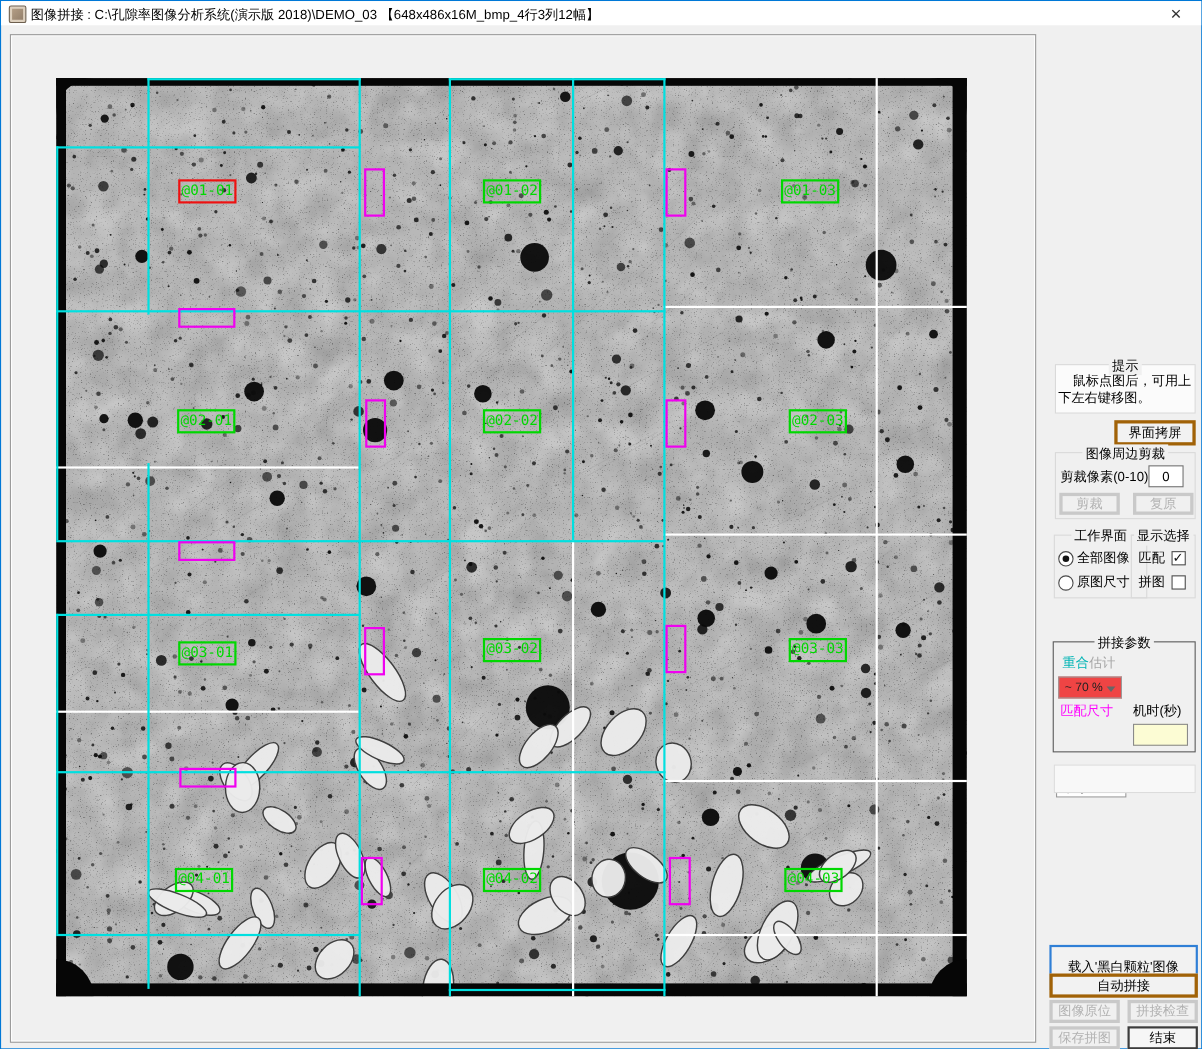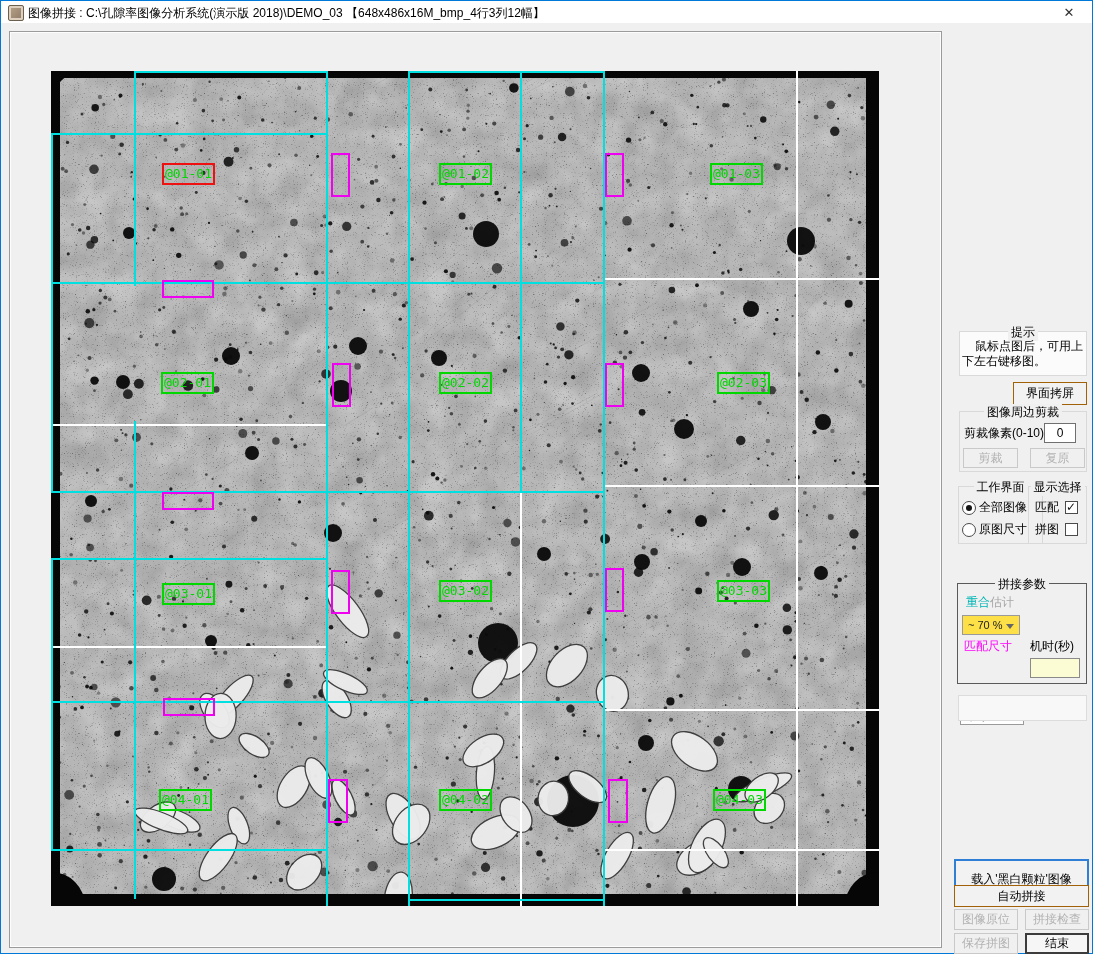--- a/index.html
+++ b/index.html
@@ -23,21 +23,21 @@
   .tilelabel{position:absolute;width:53px;height:22px;box-sizing:border-box;border:2px solid #00d800;
              color:#00d800;font-family:"DejaVu Sans Mono","Liberation Mono",monospace;font-size:13px;
              line-height:18px;text-align:center;letter-spacing:0;}
   .tilelabel.redbox{border-color:#ee1111;}
   
   .grp{position:absolute;border:1px solid #d9d9d9;box-sizing:border-box;background:transparent;}
   .grp .legend{position:absolute;top:-8px;left:50%;transform:translateX(-50%);background:#f0f0f0;
                padding:0 3px;font-size:12px;color:#000;white-space:nowrap;}
   #hintBox{left:958px;top:330px;width:128px;height:45px;background:#fbfbfb;}
   #hintBox .hinttext{position:absolute;left:2px;top:7px;width:124px;font-size:12px;line-height:15px;color:#000;text-indent:13px;}
-  .btn{position:absolute;background:#f2f2f2;border:1px solid #a16207;box-sizing:border-box;
+  .btn{position:absolute;background:#f2f2f2;border:3px solid #a16207;box-sizing:border-box;
        font-size:12px;color:#000;display:flex;align-items:center;justify-content:center;cursor:pointer;}
   .btn.disabled{color:#b2b2b2;border-color:#c9c9c9;background:#f0f0f0;cursor:default;}
   #btnCopy{left:1012px;top:381px;width:74px;height:23px;}
   #cropBox{left:958px;top:410px;width:128px;height:61px;}
   #cropBox .croplabel{position:absolute;left:4px;top:13px;font-size:12px;color:#000;text-align:center;}
   #cropPx{position:absolute;left:84px;top:11px;width:32px;height:20px;border:1px solid #707070;background:#fff;
           box-sizing:border-box;font-size:12px;text-align:center;line-height:18px;}
   #btnCrop{left:3px;top:36px;width:55px;height:20px;}
   #btnRestore{left:70px;top:36px;width:55px;height:20px;}
   #workBox{left:957px;top:485px;width:85px;height:58px;}
@@ -52,21 +52,21 @@
   #paramBox{left:956px;top:582px;width:130px;height:101px;border:1px solid #5a5a5a;}
   #paramBox .legend{font-size:12px;}
   .teal{color:#00b4b4;}
   .grayed{color:#a6a6a6;}
   .mag{color:#ff00ff;}
   .plabel{position:absolute;font-size:12px;white-space:nowrap;}
   .combo{position:absolute;height:20px;border:1px solid #9a9a9a;background:#fff;box-sizing:border-box;font-size:11px;}
   .combo .combo-val{position:absolute;left:5px;top:3px;color:#222;white-space:nowrap;}
   .combo .combo-arrow{position:absolute;right:5px;top:8px;width:0;height:0;
         border-left:4px solid transparent;border-right:4px solid transparent;border-top:5px solid #666;}
-  #comboOverlap{left:4px;top:31px;width:58px;background:#fde047;}
+  #comboOverlap{left:4px;top:31px;width:58px;background:#ef4444;}
   #comboSize{left:2px;top:74px;width:64px;margin-top:47px;}
   #timeField{position:absolute;left:72px;top:74px;width:50px;height:20px;background:#fcfcd4;border:1px solid #8a8a8a;box-sizing:border-box;font-size:12px;}
   #progressPanel{left:957px;top:694px;width:129px;height:26px;background:#f8f8f8;border:1px solid #dcdcdc;box-sizing:border-box;position:absolute;}
   #typeBox{left:958px;top:744px;width:128px;height:84px;}
   #btnLoad{left:953px;top:858px;width:135px;height:41px;border:2px solid #2f7fd6;}
   #btnAuto{left:953px;top:884px;width:135px;height:22px;}
   #btnOrigin{left:953px;top:908px;width:64px;height:21px;}
   #btnCheck{left:1024px;top:908px;width:64px;height:21px;}
   #btnSave{left:953px;top:932px;width:64px;height:21px;}
   #btnEnd{left:1024px;top:932px;width:64px;height:21px;border:2px solid #3c3c3c;background:#f6f6f6;}

